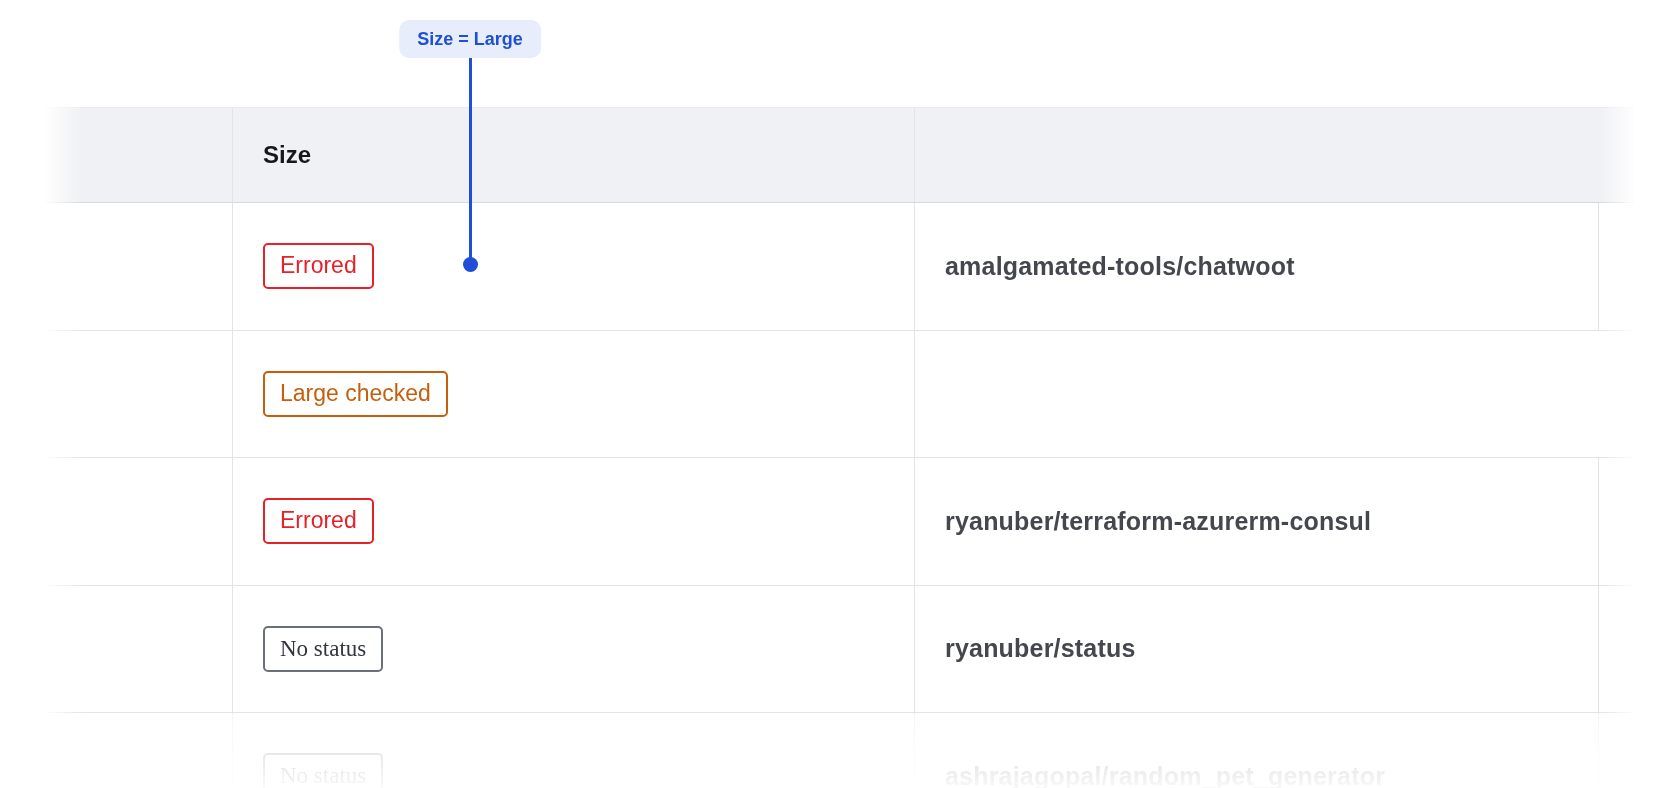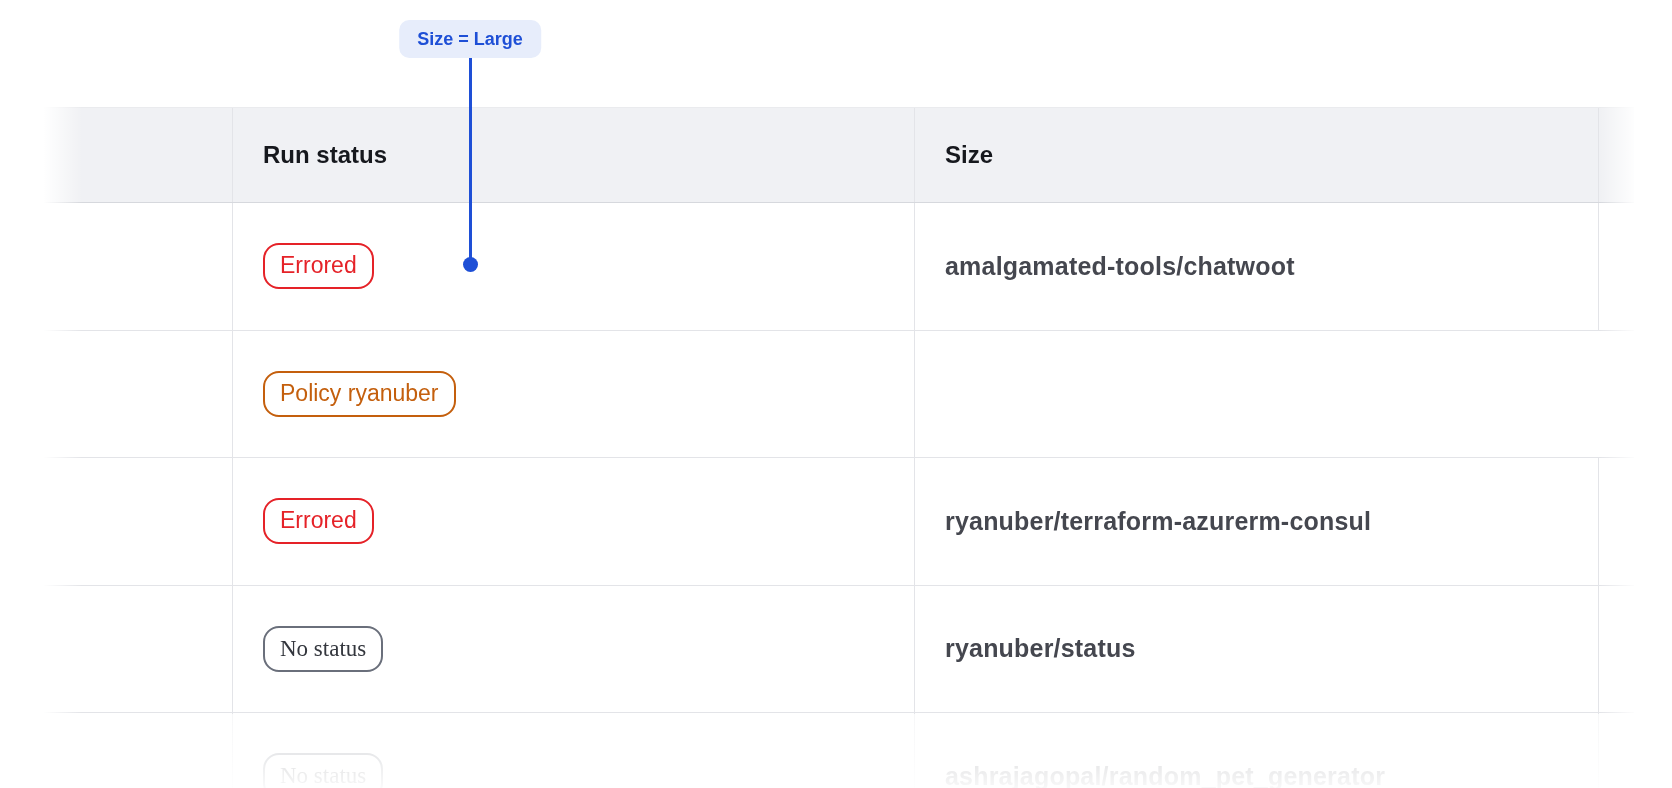--- a/index.html
+++ b/index.html
@@ -57,21 +57,21 @@
   }
   .trow .cell{
     display:flex;align-items:center;padding-left:30px;
     border-right:1px solid var(--border);
   }
   .trow .cell:last-child{border-right:none;}
   .repo{font-size:25px;color:var(--repo-text);letter-spacing:.2px;font-weight:bold;}
 
   .badge{
     display:inline-block;font-size:23px;font-weight:500;line-height:1;
-    padding:9px 15px 10px;border:2px solid currentColor;border-radius:16px;
+    padding:9px 15px 10px;border:2px solid currentColor;border-radius:5px;
     background:#fff;white-space:nowrap;
   }
   .badge--errored{color:var(--red);}
   .badge--policy-checked{color:var(--orange);}
   .badge--no-status{color:var(--neutral-text);border-color:var(--neutral-border);font-family:Liberation Serif, serif;}
 
   
   .fade{position:absolute;z-index:20;pointer-events:none;}
   .fade-left{left:40px;top:106px;width:42px;height:682px;
     background:linear-gradient(to right,#ffffff 8%,rgba(255,255,255,0));}
@@ -83,39 +83,38 @@
 </head>
 <body>
 
 <div class="anno-pill">Size = Large</div>
 <div class="anno-line"></div>
 <div class="anno-dot"></div>
 
 <div class="table">
   <div class="thead">
     <div class="cell"></div>
-    <div class="cell">Run status</div>
     <div class="cell">Size</div>
     <div class="cell"></div>
   </div>
   <div>
       <div class="trow">
     <div class="cell"></div>
     <div class="cell">
       <span class="badge badge--errored">Errored</span>
     </div>
     <div class="cell">
       <span class="repo">amalgamated-tools/chatwoot</span>
     </div>
     <div class="cell"></div>
   </div>
       <div class="trow">
     <div class="cell"></div>
     <div class="cell">
-      <span class="badge badge--policy-checked">Policy ryanuber</span>
+      <span class="badge badge--policy-checked">Large checked</span>
     </div>
     <div class="cell"></div>
   </div>
       <div class="trow">
     <div class="cell"></div>
     <div class="cell">
       <span class="badge badge--errored">Errored</span>
     </div>
     <div class="cell">
       <span class="repo">ryanuber/terraform-azurerm-consul</span>

